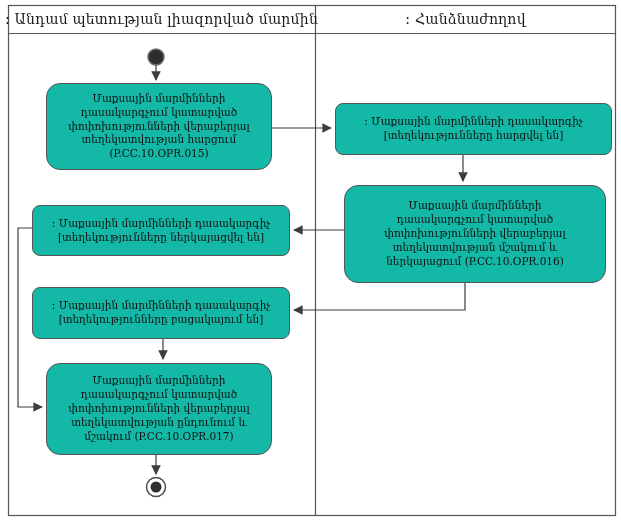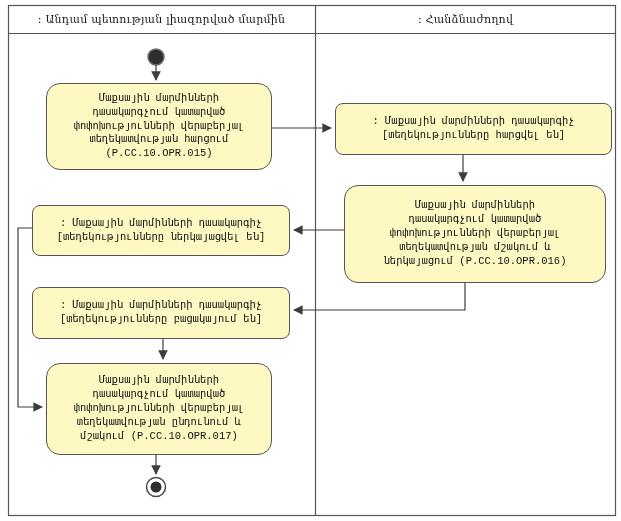--- a/index.html
+++ b/index.html
@@ -22,42 +22,41 @@
     width: 621px;
     height: 521px;
   }
   .lane-title {
     position: absolute;
     top: 5px;
     height: 28px;
     display: flex;
     align-items: center;
     justify-content: center;
-    font-size: 11px;
+    font-size: 14px;
     color: #1a1a1a;
     letter-spacing: 0.2px;
     white-space: nowrap;
   }
   .lane-title.left  { left: 8px;   width: 307px; }
   .lane-title.right { left: 315px; width: 301px; }
   .node {
     position: absolute;
     box-sizing: border-box;
-    background: #fef9c3;
+    background: #14b8a6;
     border: 1px solid #555555;
     display: flex;
     align-items: center;
     justify-content: center;
     text-align: center;
     font-size: 10.5px;
     line-height: 1.32;
     color: #111111;
     white-space: pre-line;
     padding: 2px 6px;
-    font-family: Liberation Mono, monospace;
   }
   .node.action { border-radius: 14px; }
   .node.object { border-radius: 8px; }
   #n-action-015 { left: 46px;  top: 83px;  width: 226px; height: 87px; }
   #n-obj-requested { left: 335px; top: 103px; width: 277px; height: 52px; }
   #n-action-016 { left: 344px; top: 185px; width: 262px; height: 98px; }
   #n-obj-presented { left: 32px;  top: 205px; width: 258px; height: 51px; }
   #n-obj-missing { left: 32px;  top: 287px; width: 258px; height: 52px; }
   #n-action-017 { left: 46px;  top: 363px; width: 226px; height: 92px; }
 </style>

